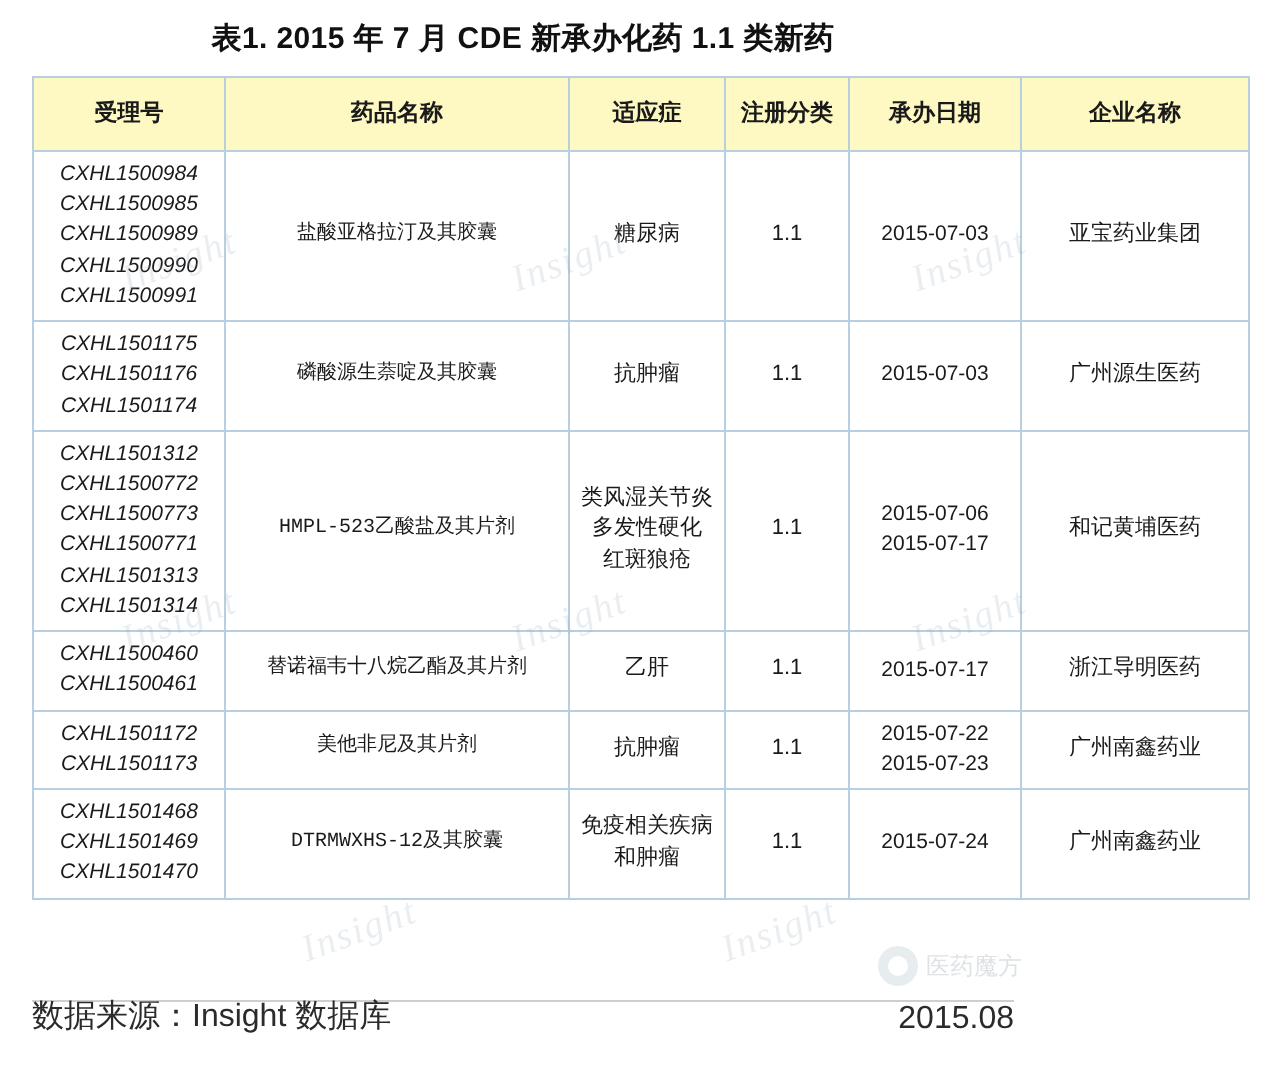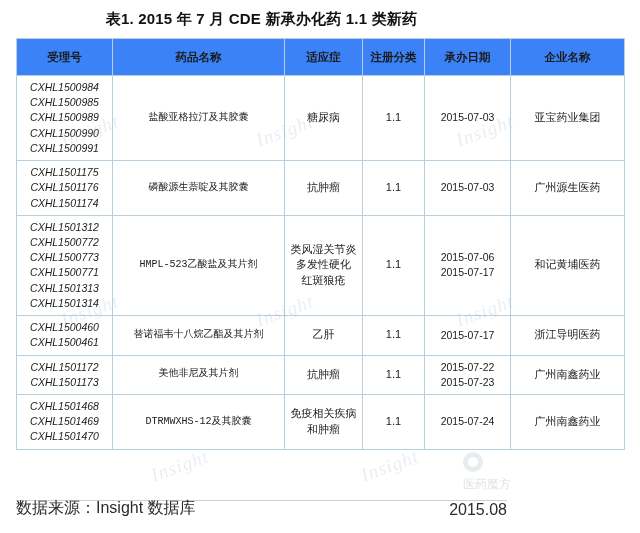--- a/index.html
+++ b/index.html
@@ -40,21 +40,21 @@
   table.drug-table th,
   table.drug-table td {
     border: 1px solid #b8cfe0;
     vertical-align: middle;
     text-align: center;
     padding: 4px 3px;
     line-height: 1.45;
     color: #1a1a1a;
   }
   table.drug-table thead th {
-    background: #3b82f6;
+    background: #fef9c3;
     font-weight: bold;
     font-size: 11.5px;
     height: 26px;
     padding: 5px 3px;
   }
   td.col-id {
     text-align: left;
     padding-left: 7px;
     font-size: 10.5px;
     white-space: pre-line;
@@ -126,25 +126,24 @@
   .wm4 { left: 60px;  top: 300px; }
   .wm5 { left: 255px; top: 300px; }
   .wm6 { left: 455px; top: 300px; }
   .wm7 { left: 150px; top: 455px; }
   .wm8 { left: 360px; top: 455px; }
   .corner-logo {
     position: absolute;
     right: 12px;
     bottom: 40px;
     display: flex;
-    align-items: flex-start;
+    align-items: center;
     gap: 4px;
     opacity: 0.33;
     pointer-events: none;
-    flex-direction: column;
   }
   .corner-logo .cl-mark {
     width: 20px;
     height: 20px;
     border-radius: 50%;
     background: #b9c7cf;
     position: relative;
   }
   .corner-logo .cl-mark::after {
     content: "";

